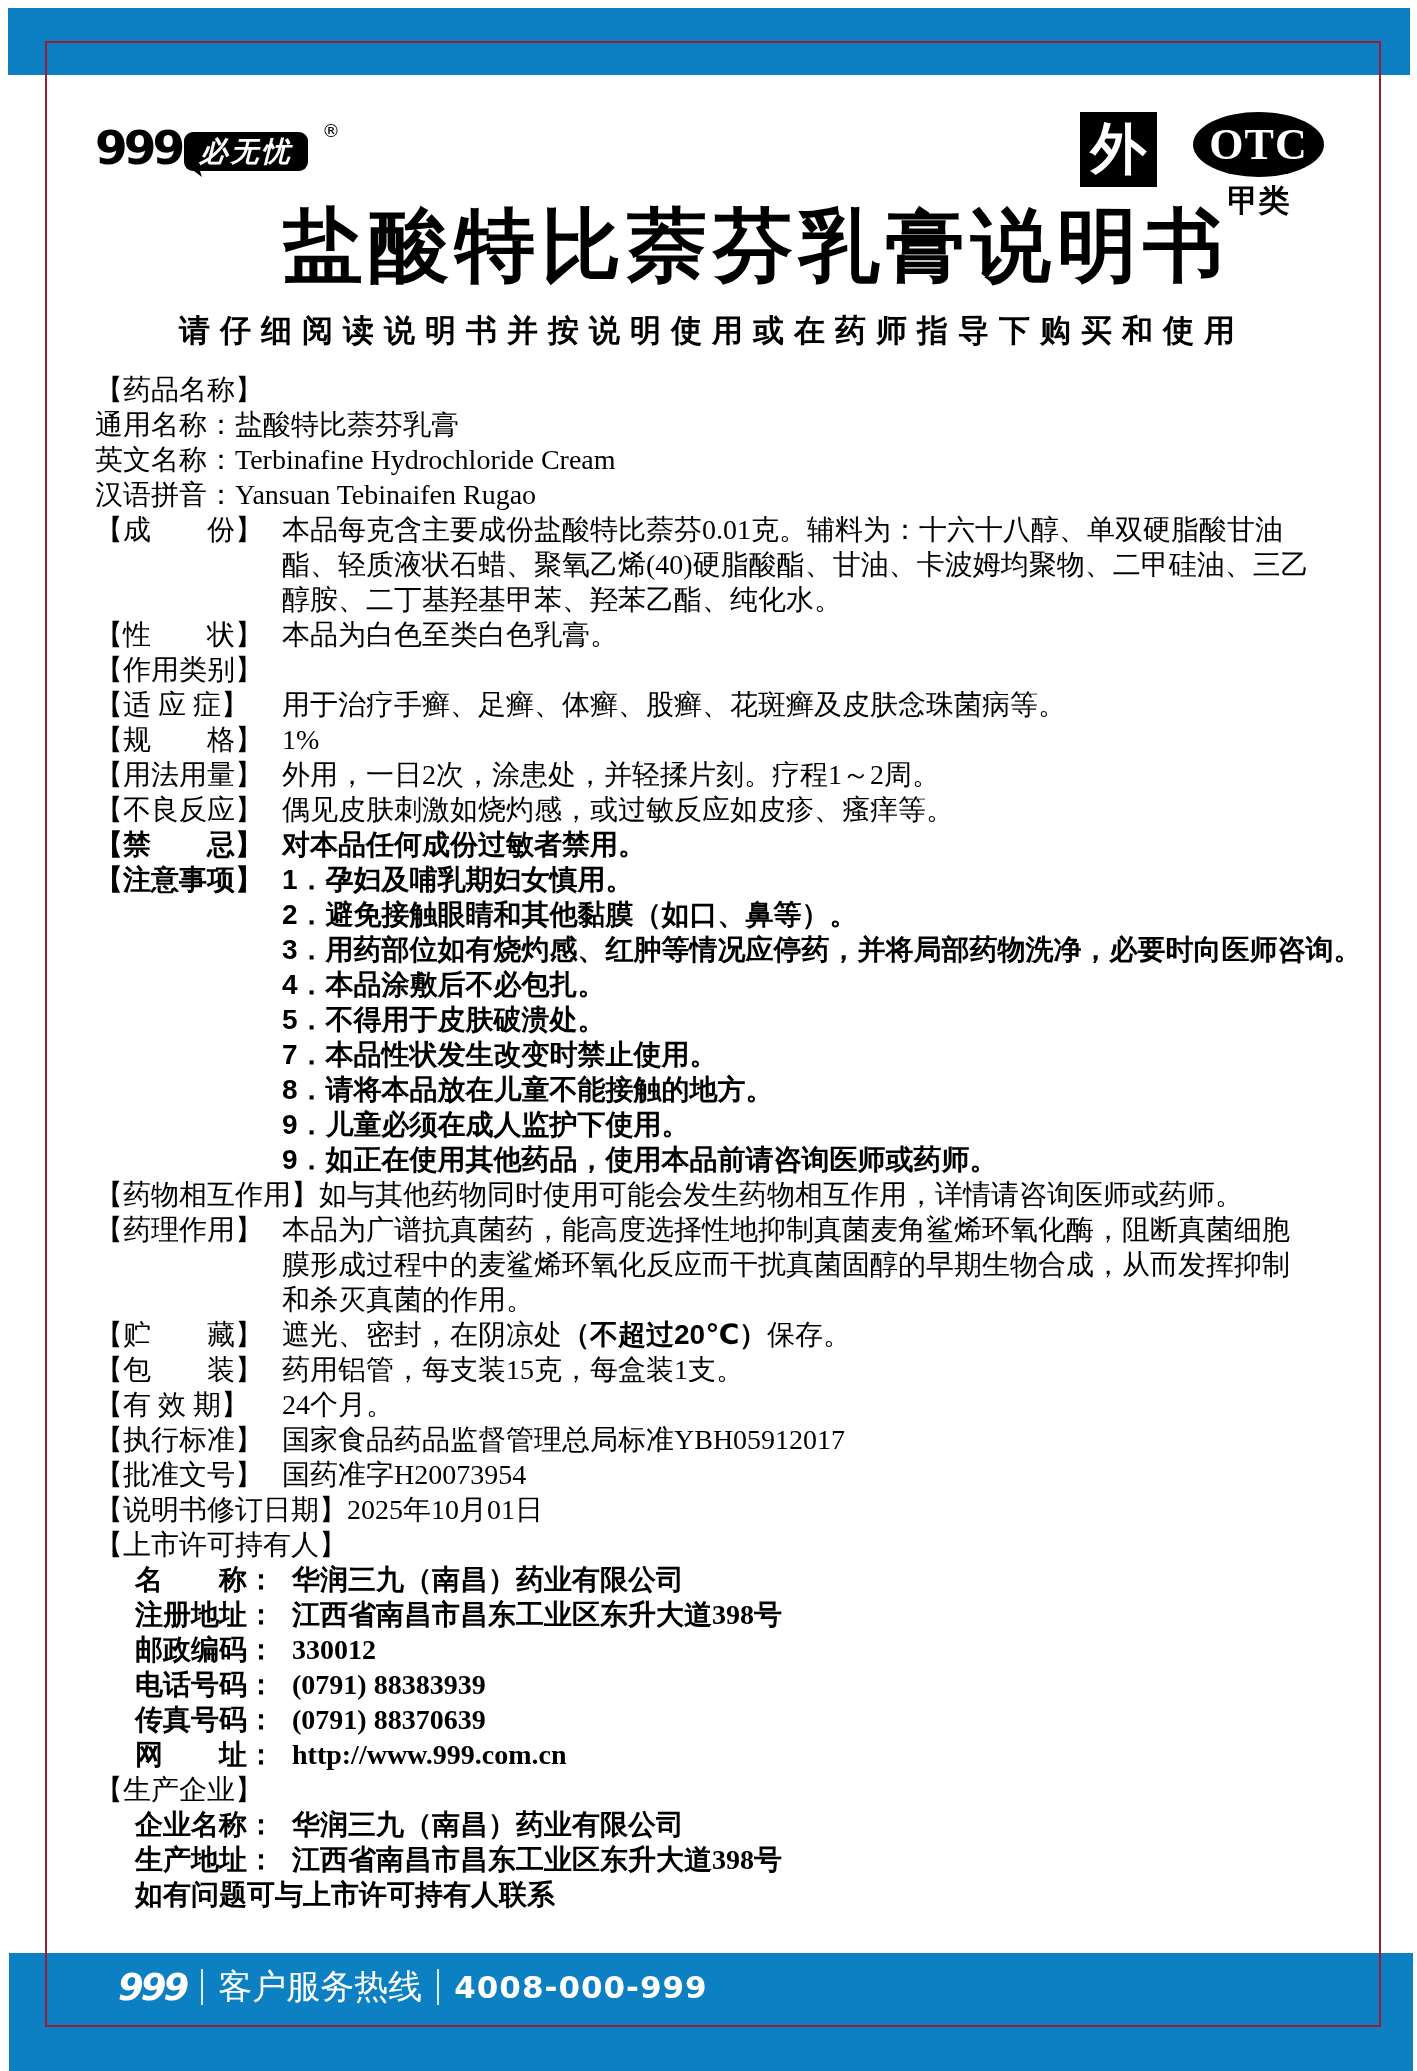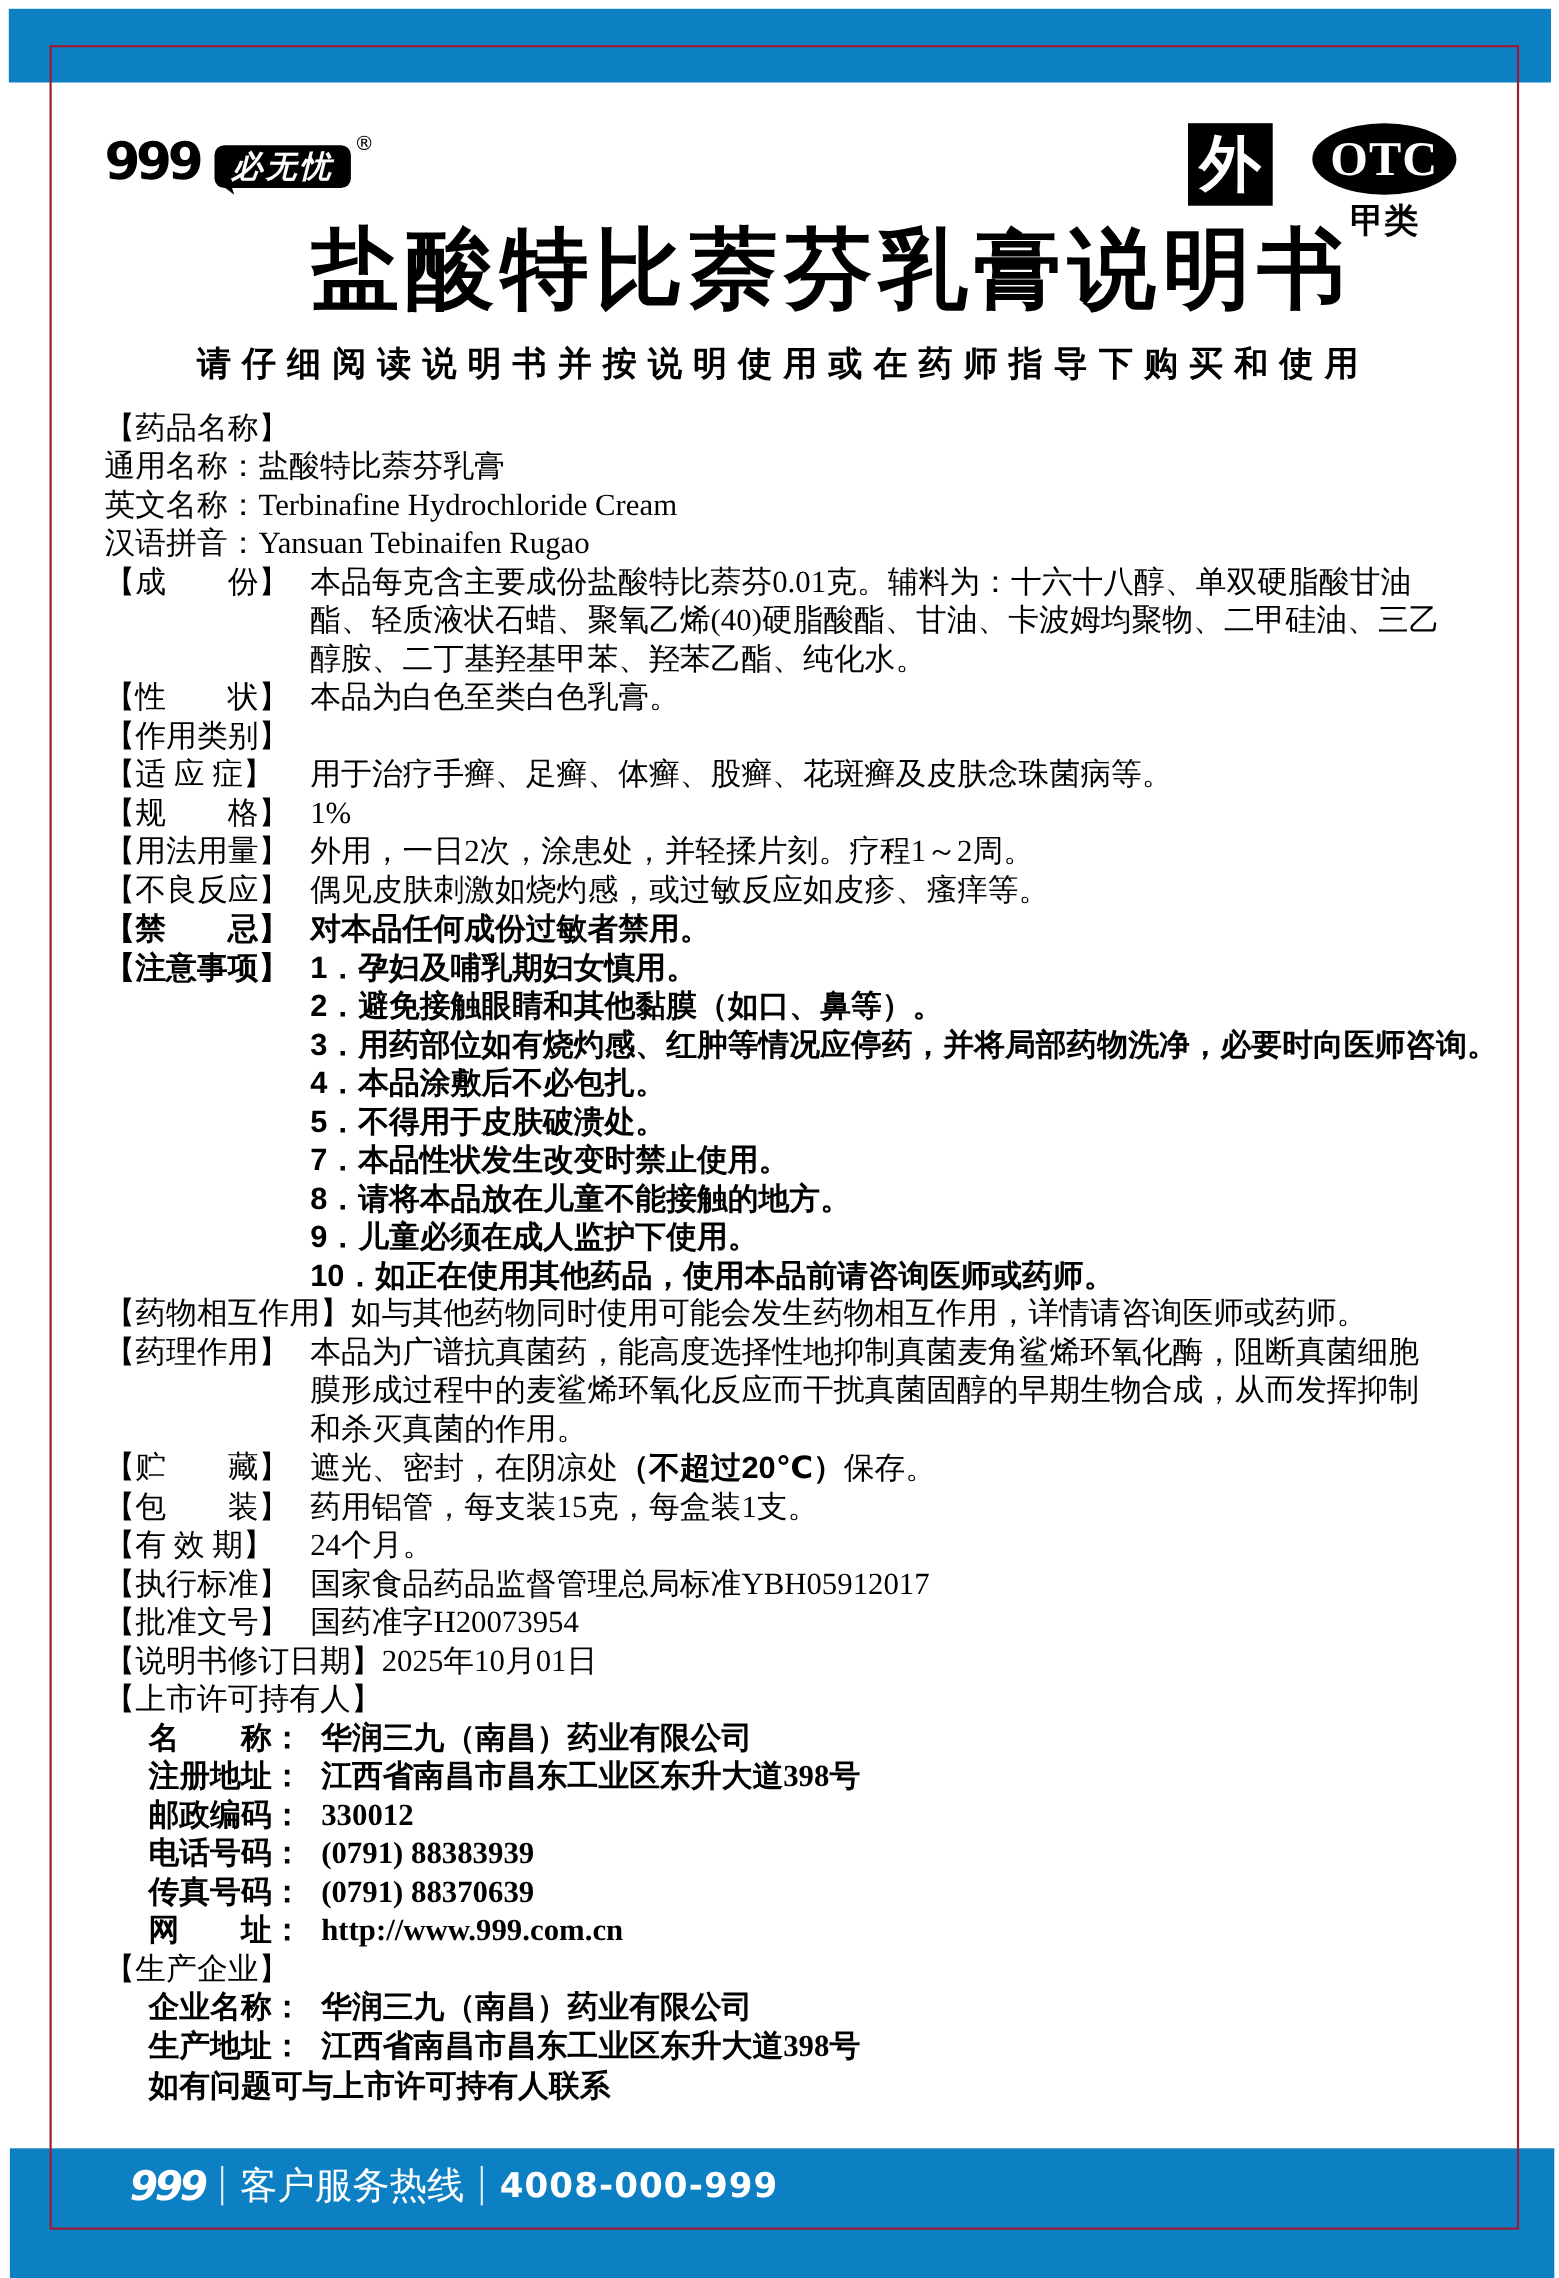--- a/index.html
+++ b/index.html
@@ -14,21 +14,21 @@
     position:absolute;left:45px;top:41px;width:1332px;height:1982px;
     border:2px solid #9c1c33;z-index:5;pointer-events:none;
   }
   
   .logo999{
     position:absolute;left:95px;top:124px;z-index:2;
     font-family:"DejaVu Sans","Liberation Sans",sans-serif;
     font-weight:900;font-size:47px;letter-spacing:-4px;line-height:1;
   }
   .badge{
-    position:absolute;left:195px;top:132px;width:124px;height:39px;z-index:2;
+    position:absolute;left:184px;top:132px;width:124px;height:39px;z-index:2;
     background:#000;border-radius:9px;color:#fff;
     display:flex;align-items:center;justify-content:center;
     font-family:"Liberation Sans","DejaVu Sans",sans-serif;
     font-weight:700;font-size:28px;letter-spacing:3px;font-style:italic;
   }
   .badge::after{
     content:"";position:absolute;left:4px;bottom:-6px;
     border-top:12px solid #000;border-left:12px solid transparent;
     transform:skewX(18deg);
   }
@@ -170,21 +170,21 @@
       <span class="lbl">【注意事项】</span>
       <div class="content">
         <div class="line">1．孕妇及哺乳期妇女慎用。</div>
         <div class="line">2．避免接触眼睛和其他黏膜（如口、鼻等）。</div>
         <div class="line">3．用药部位如有烧灼感、红肿等情况应停药，并将局部药物洗净，必要时向医师咨询。</div>
         <div class="line">4．本品涂敷后不必包扎。</div>
         <div class="line">5．不得用于皮肤破溃处。</div>
         <div class="line">7．本品性状发生改变时禁止使用。</div>
         <div class="line">8．请将本品放在儿童不能接触的地方。</div>
         <div class="line">9．儿童必须在成人监护下使用。</div>
-        <div class="line">10．如正在使用其他药品，使用本品前请咨询医师或药师。</div>
+        <div class="line">9．如正在使用其他药品，使用本品前请咨询医师或药师。</div>
       </div>
     </div>
     <div class="row serif">
       <span class="lbl">【药物相互作用】</span>
       <div class="content">
         <div class="line">如与其他药物同时使用可能会发生药物相互作用，详情请咨询医师或药师。</div>
       </div>
     </div>
     <div class="row serif">
       <span class="lbl">【药理作用】</span>

